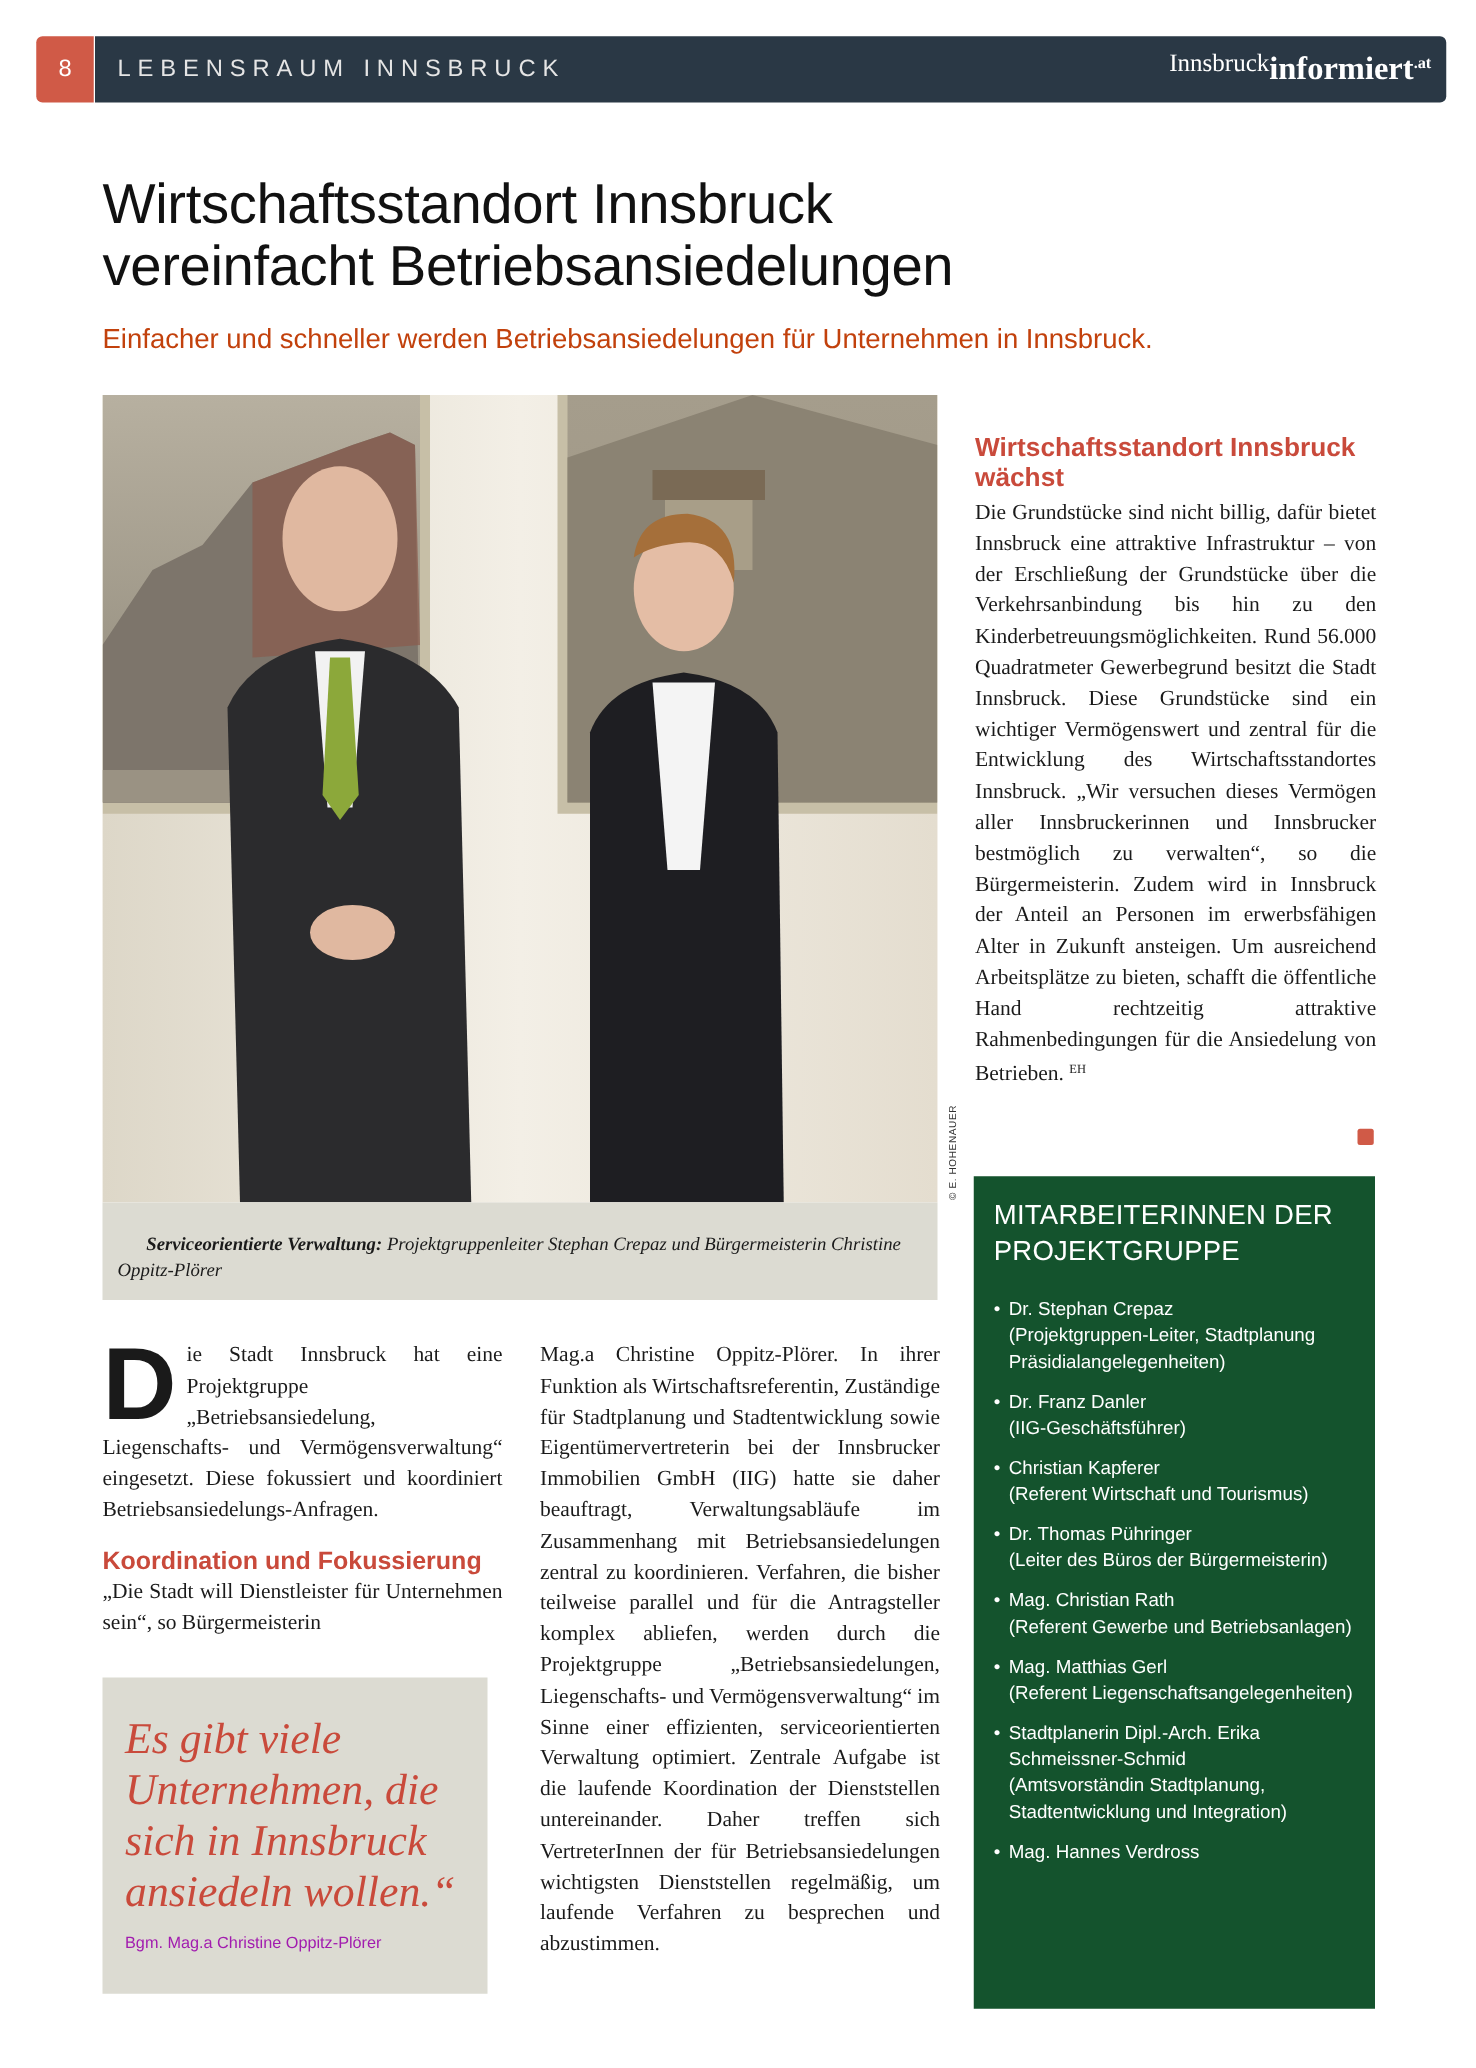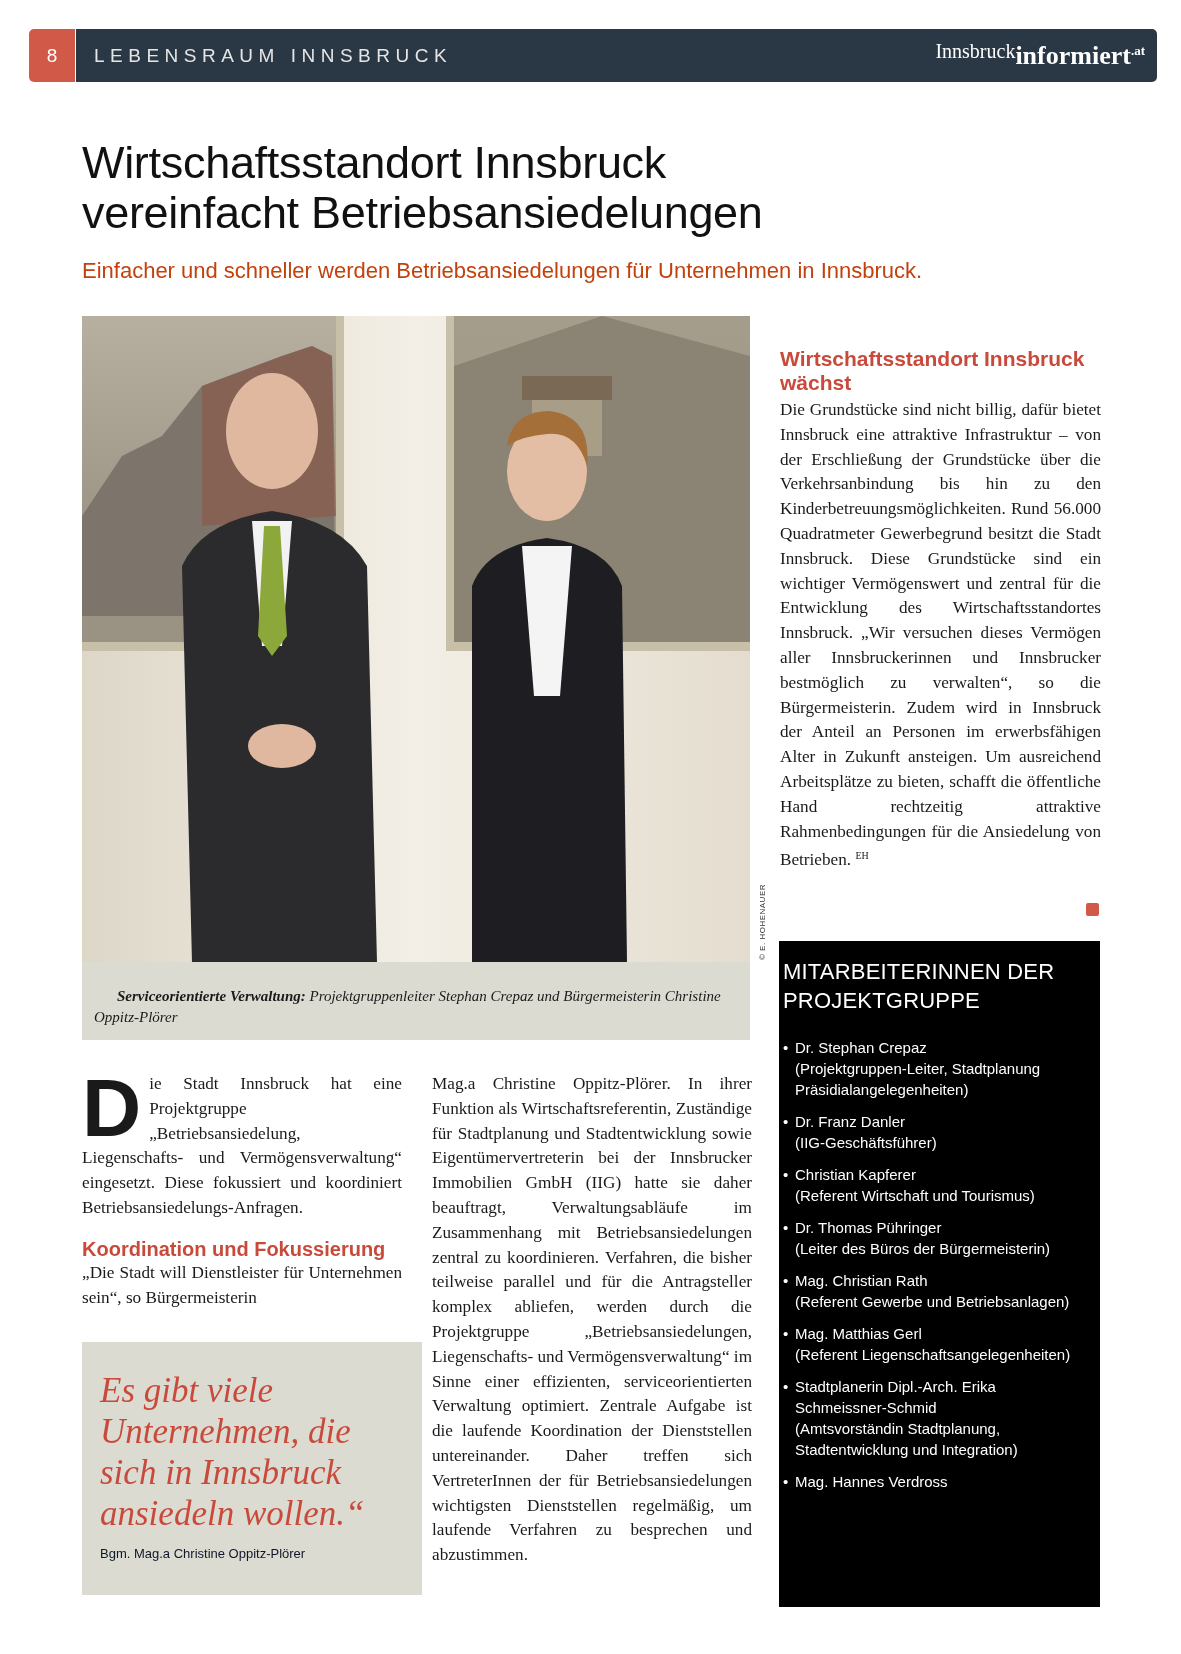--- a/index.html
+++ b/index.html
@@ -41,37 +41,37 @@
   .serif { font-family: "Liberation Serif", serif; font-size: 17.2px; line-height: 24.8px; color: #1a1a1a;
     text-align: justify; }
   .col1 { position: absolute; left: 82px; top: 1072px; width: 320px; }
   .col2 { position: absolute; left: 432px; top: 1072px; width: 320px; }
   .dropcap { float: left; font-family: "Liberation Sans", sans-serif; font-weight: bold; font-size: 82px;
     line-height: 64px; height: 66px; margin: 4px 8px 0 0; color: #1a1a1a; }
   .subhead { font-family: "Liberation Sans", sans-serif; color: #c94a3b; font-size: 20px; line-height: 24px;
     margin-top: 16px; text-align: left; }
 
   
-  .quote-box { position: absolute; left: 82px; top: 1342px; width: 340px; height: 253px; background: #dcdbd2;
+  .quote-box { position: absolute; left: 82px; top: 1342px; width: 308px; height: 253px; background: #dcdbd2;
     padding: 28px 18px 0 18px; }
   .quote-text { font-family: "Liberation Serif", serif; font-style: italic; color: #c94a3b; font-size: 35px;
     line-height: 41px; }
-  .quote-author { font-size: 13px; color: #0f172a; margin-top: 12px; }
+  .quote-author { font-size: 13px; color: #a21caf; margin-top: 12px; }
 
   
   .right-head { position: absolute; left: 780px; top: 347px; width: 320px; font-size: 21px; line-height: 24px;
     color: #c94a3b; }
   .right-text { position: absolute; left: 780px; top: 398px; width: 321px; }
   .sup { font-size: 10px; vertical-align: 6px; }
   .end-square { position: absolute; left: 1086px; top: 903px; width: 13px; height: 13px; background: #d05a47;
     border-radius: 2px; }
 
   
-  .team-box { position: absolute; left: 779px; top: 941px; width: 321px; height: 666px; background: #000000;
-    padding: 16px 12px 0 4px; color: #fff; }
+  .team-box { position: absolute; left: 779px; top: 941px; width: 321px; height: 666px; background: #14532d;
+    padding: 16px 12px 0 16px; color: #fff; }
   .team-title { font-size: 22px; line-height: 29px; letter-spacing: 0.2px; margin-bottom: 22px; }
   .team-item { position: relative; padding-left: 12px; font-size: 15px; line-height: 21px; margin-bottom: 11px; }
   .team-item::before { content: "•"; position: absolute; left: 0; top: 0; }
 </style>
 </head>
 <body>
 
 <div class="header">
   <div class="page-num">8</div>
   <div class="header-bar">

